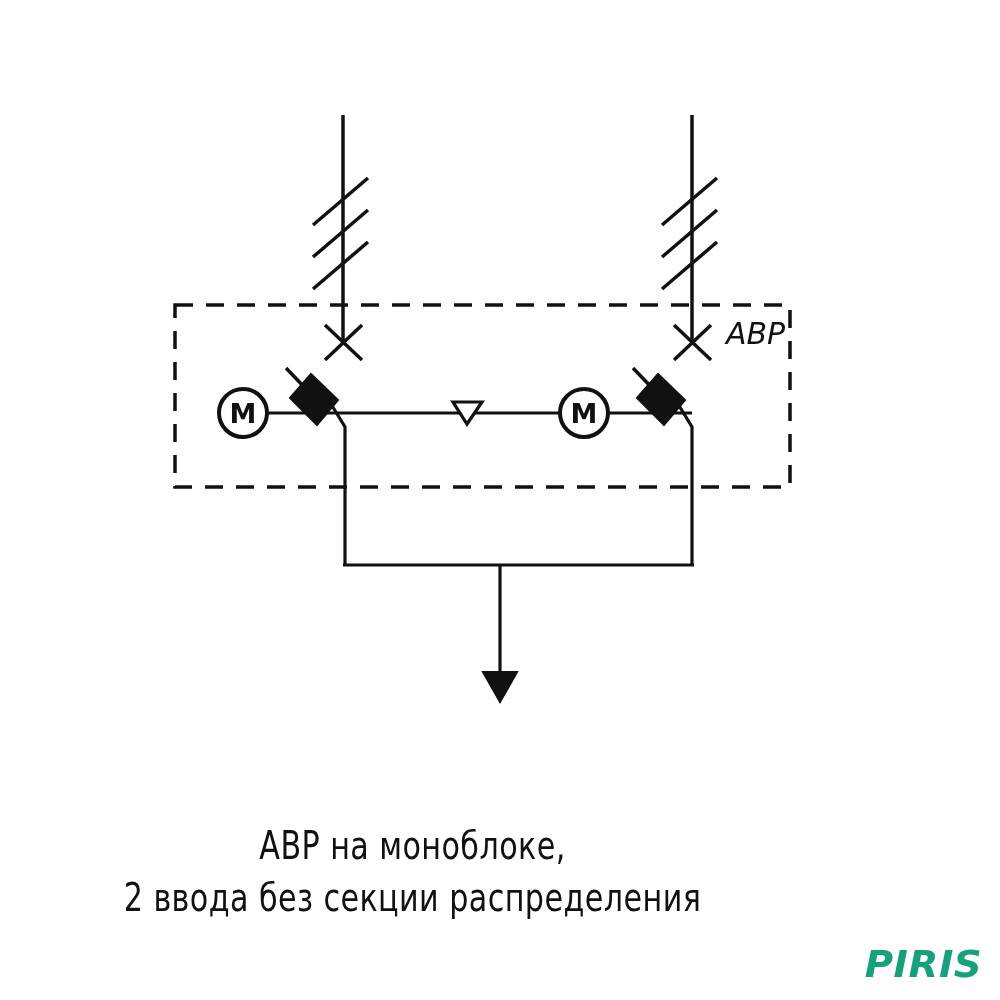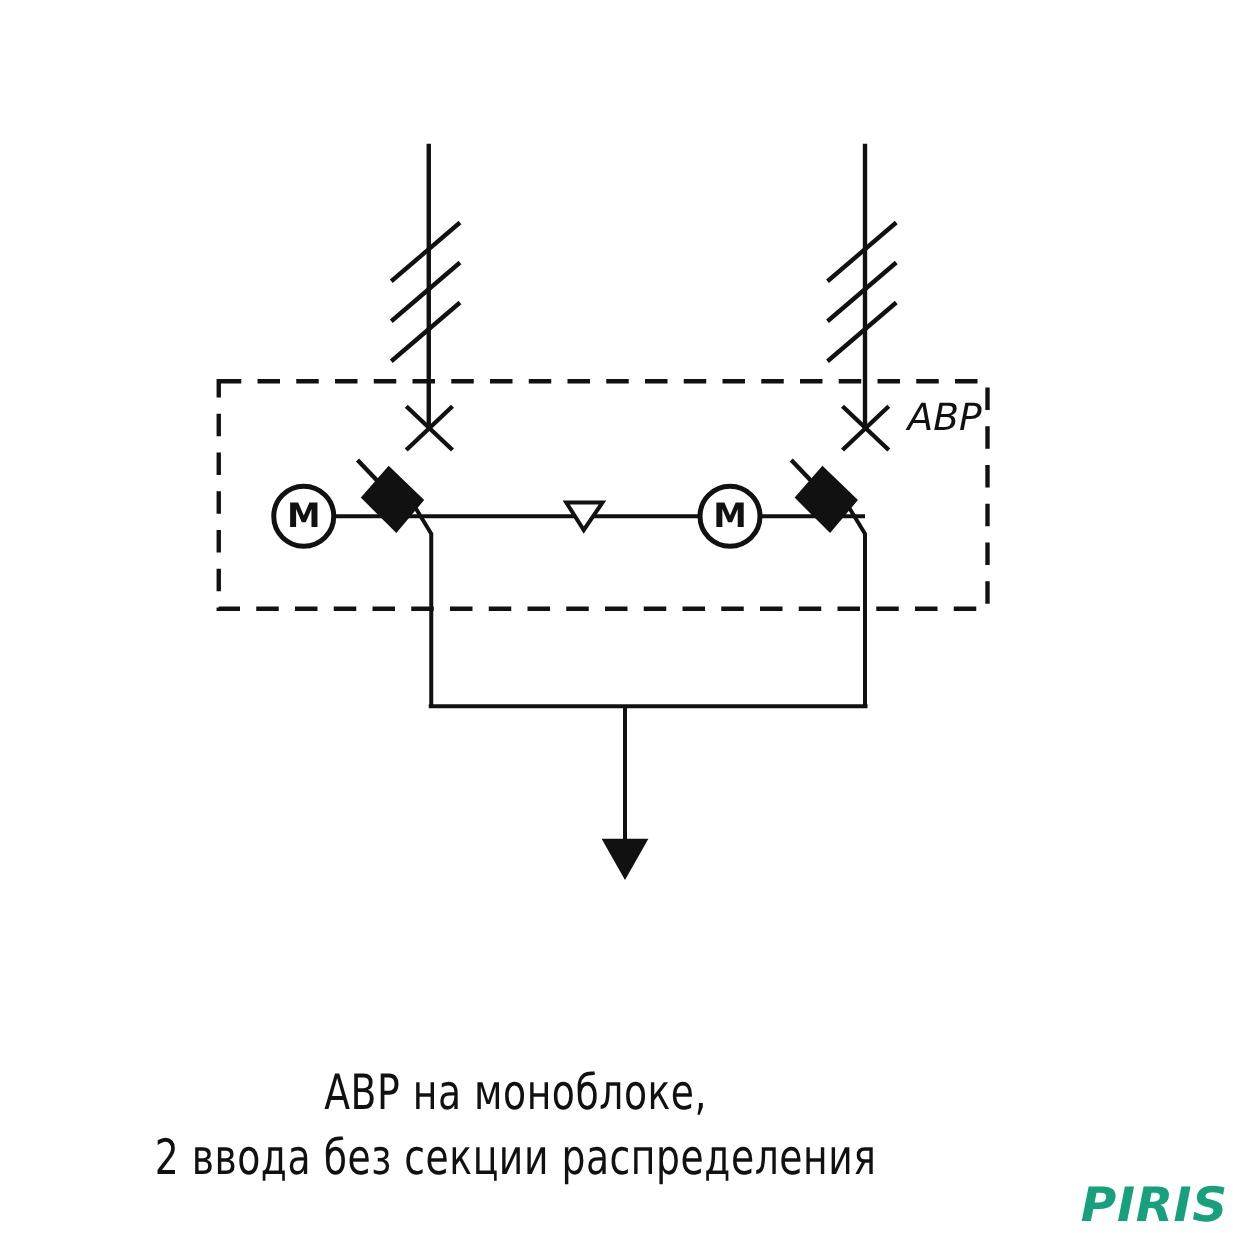--- a/index.html
+++ b/index.html
@@ -23,21 +23,21 @@
   svg.schematic {
     position: absolute;
     left: 0; top: 0;
     width: 1000px;
     height: 1000px;
     display: block;
   }
   .caption-block {
     position: absolute;
     left: 0;
-    top: 849px;
+    top: 820px;
     width: 825px;
     text-align: center;
     pointer-events: none;
   }
   .caption-line {
     font-family: "DejaVu Sans Condensed", "Liberation Sans Narrow", "Liberation Sans", sans-serif;
     font-size: 39px;
     line-height: 52px;
     letter-spacing: 0.5px;
     color: #111111;

